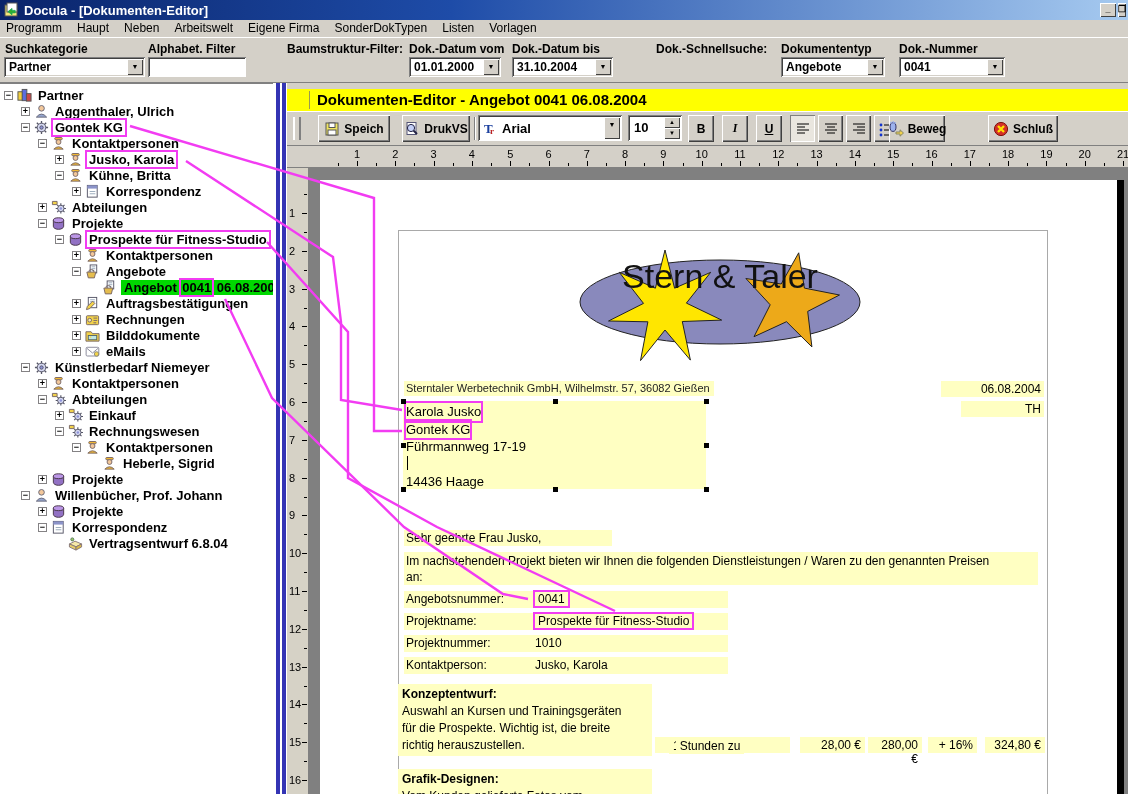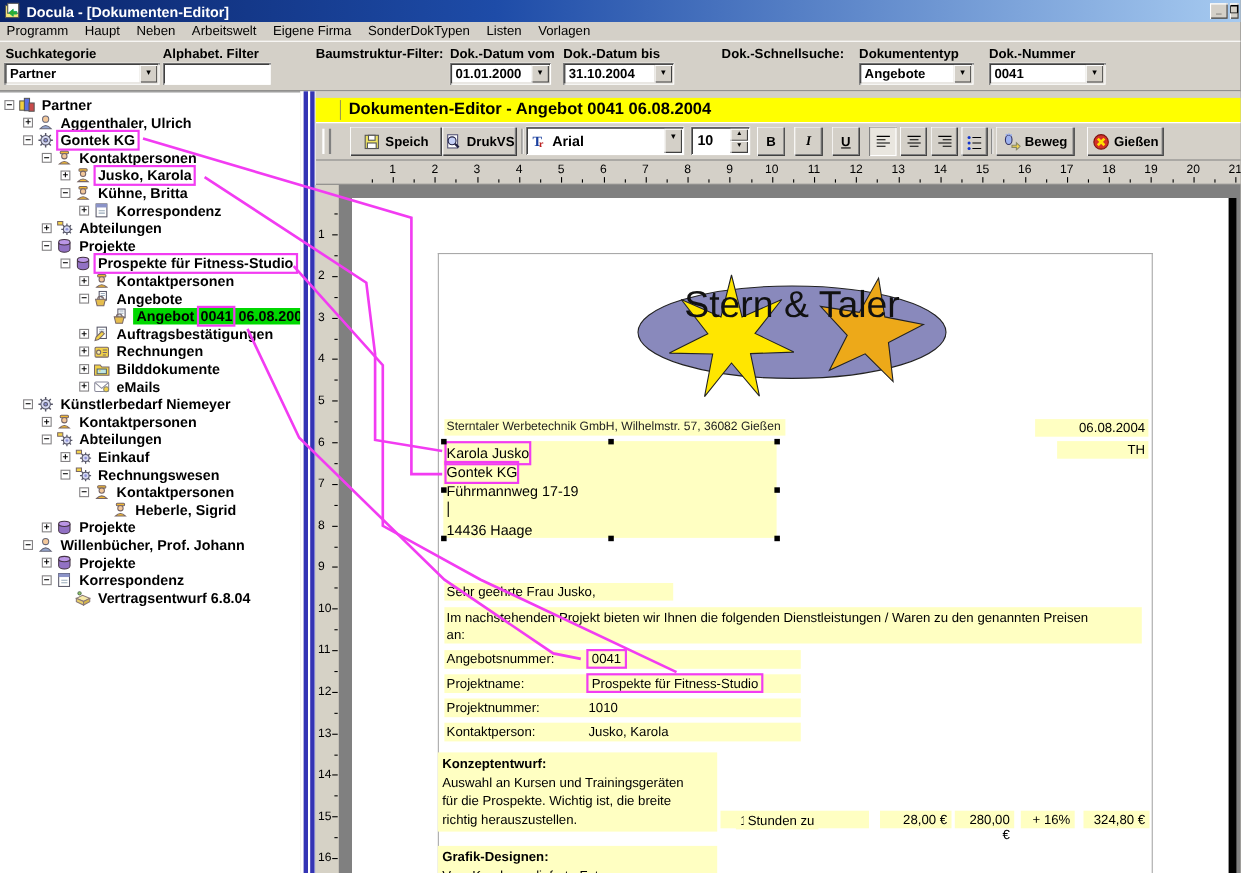--- a/index.html
+++ b/index.html
@@ -517,21 +517,21 @@
       <i></i>
     </div>
 
   <div class="editor">
     <div class="ed-title">
       <span>Dokumenten-Editor - Angebot 0041 06.08.2004</span>
     </div>
 
     <div class="ed-toolbar">
       <span class="grip"></span>
-      <button class="tbtn" style="left:31px;width:84px">
+      <button class="tbtn" style="left:31px;width:72px">
         <span class="bicon">
             <svg viewBox="0 0 16 16">
               <rect x="2" y="2" width="12" height="12" fill="#efe463" stroke="#555"></rect>
               <rect x="5" y="2" width="6" height="4.5" fill="#fff" stroke="#555"></rect>
               <rect x="4" y="9" width="8" height="5" fill="#fff" stroke="#555"></rect>
             </svg>
           </span>
         <span>Speich</span>
       </button>
       <button class="tbtn" style="left:115px;width:68px">
@@ -596,40 +596,40 @@
         <span class="bicon">
             <svg viewBox="0 0 16 16">
               <circle cx="3" cy="4" r="1.4" fill="#13c"></circle>
               <circle cx="3" cy="9" r="1.4" fill="#13c"></circle>
               <circle cx="3" cy="14" r="1.4" fill="#13c"></circle>
               <path d="M6 4h8M6 9h8M6 14h8" stroke="#000"></path>
             </svg>
           </span>
       </button>
       <span class="tsep" style="left:614px"></span>
-      <button class="tbtn" style="left:618px;width:72px">
+      <button class="tbtn" style="left:602px;width:56px">
         <span class="bicon">
             <svg viewBox="0 0 16 16">
               <ellipse cx="5" cy="6" rx="3" ry="4.4" fill="#9db2ee" stroke="#336"></ellipse>
               <circle cx="3" cy="1.6" r="0.9" fill="#9db2ee"></circle>
               <circle cx="5.2" cy="1" r="0.9" fill="#9db2ee"></circle>
               <circle cx="7.2" cy="1.8" r="0.9" fill="#9db2ee"></circle>
               <path d="M8 11h4v-2.2l3.5 3.2L12 15.2V13H8z" fill="#f2d24a" stroke="#886"></path>
             </svg>
           </span>
         <span>Beweg</span>
       </button>
       <button class="tbtn" style="left:701px;width:70px">
         <span class="bicon">
             <svg viewBox="0 0 16 16">
               <circle cx="8" cy="8" r="6.6" fill="#d33027" stroke="#7d130d"></circle>
               <path d="M5 5l6 6M11 5l-6 6" stroke="#ffdf00" stroke-width="2.4"></path>
             </svg>
           </span>
-        <span>Gießen</span>
+        <span>Schluß</span>
       </button>
     </div>
 
     <div class="h-ruler" id="hruler">
         <span class="num" style="left: 70px;">1</span>
         <i class="tM" style="left: 70px;"></i>
         <i class="tm" style="left: 50.85px;"></i>
         <span class="num" style="left: 108.3px;">2</span>
         <i class="tM" style="left: 108.3px;"></i>
         <i class="tm" style="left: 89.15px;"></i>

